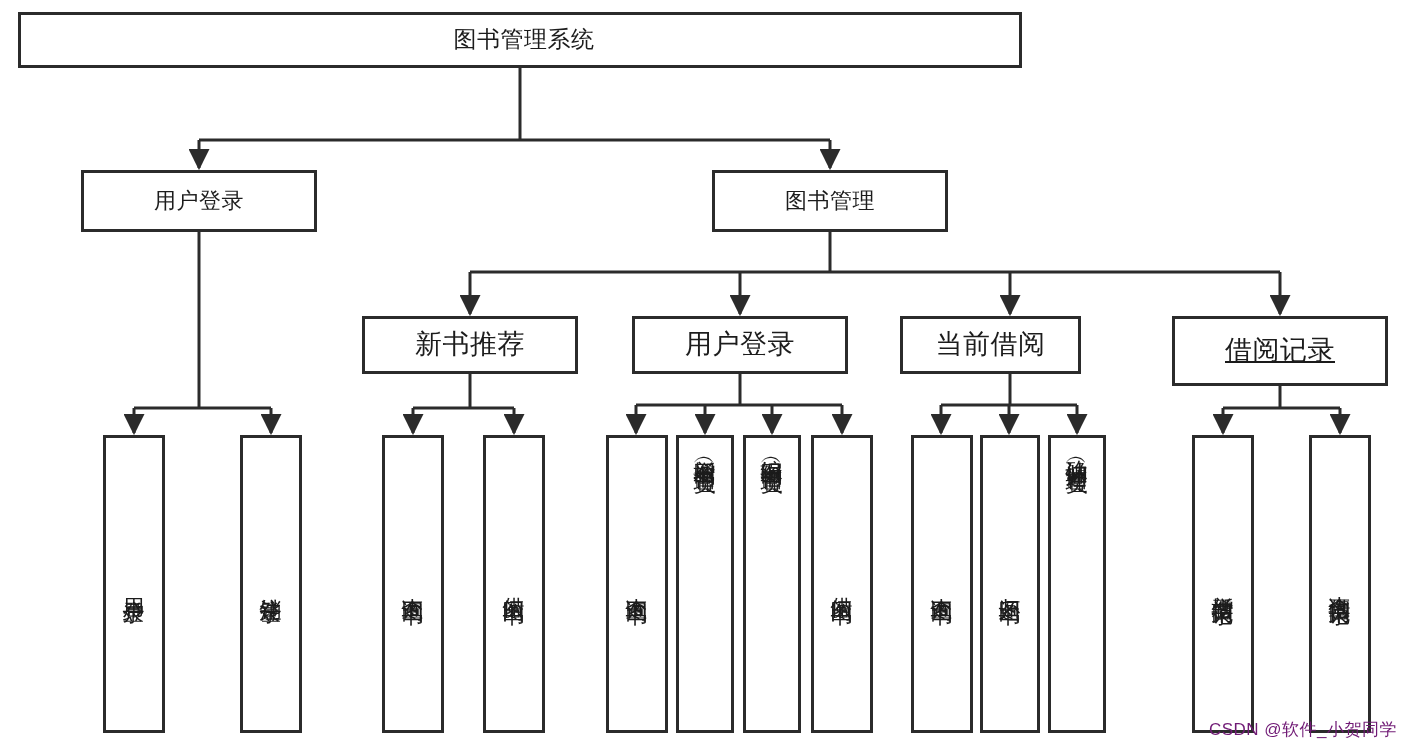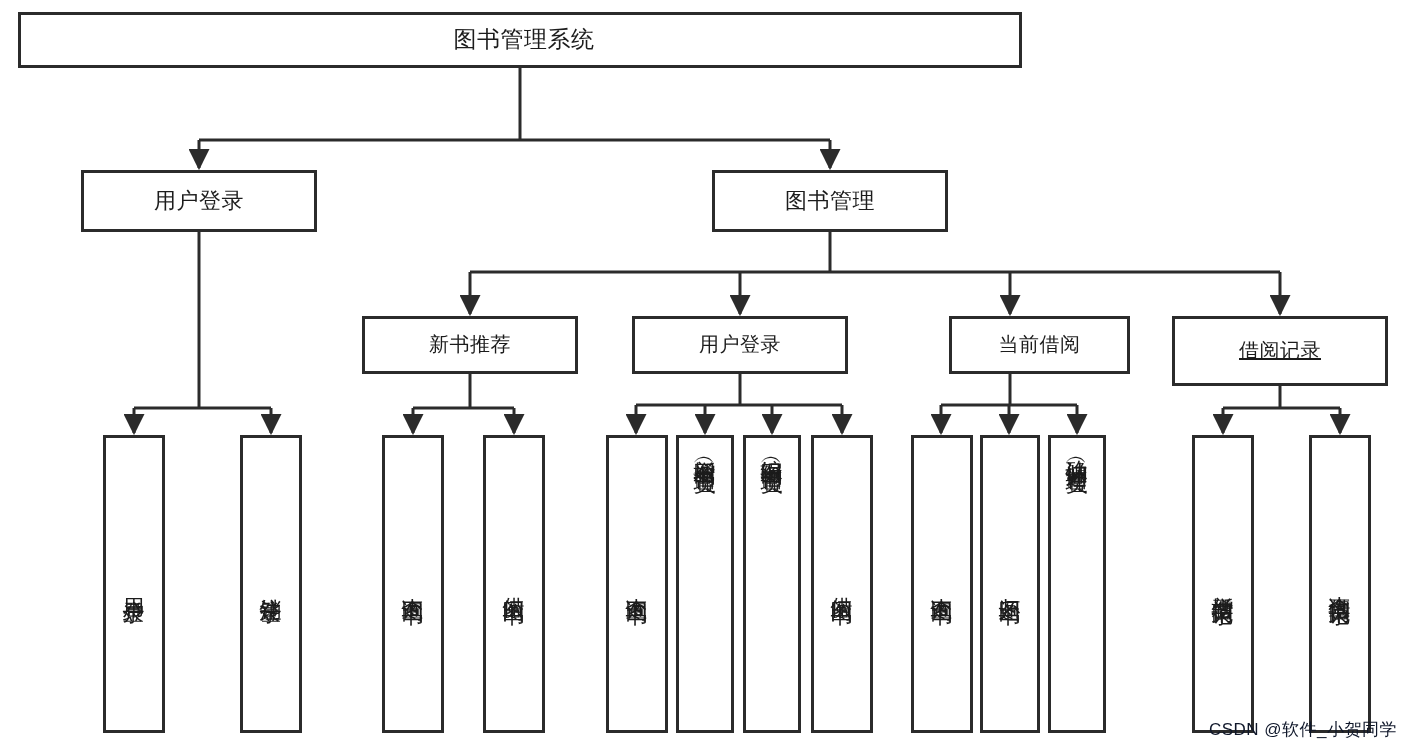--- a/index.html
+++ b/index.html
@@ -38,21 +38,21 @@
     z-index: 2;
   }
   .node .label {
     display: block;
     line-height: 1.18;
     letter-spacing: 0.5px;
     color: #1c1c1c;
   }
   .node.root .label { font-size: 23px; }
   .node.lvl2 .label { font-size: 22px; }
-  .node.lvl3 .label { font-size: 20px; text-align: center; }
+  .node.lvl3 .label { font-size: 27px; text-align: center; }
 
   .node.leaf {
     align-items: flex-start;
     justify-content: center;
     padding-top: 4px;
   }
   .node.leaf .label {
     writing-mode: vertical-rl;
     text-orientation: upright;
     font-size: 22px;
@@ -60,21 +60,21 @@
     letter-spacing: 2px;
     white-space: nowrap;
   }
   .node.leaf.pad-mid { padding-top: 0; align-items: center; }
 
   #watermark {
     position: absolute;
     right: 8px;
     bottom: 6px;
     font-size: 17px;
-    color: #0f172a;
+    color: #701a75;
     z-index: 5;
     white-space: nowrap;
     letter-spacing: 0.5px;
   }
 </style>
 </head>
 <body>
 
 <div id="canvas">
 
@@ -138,21 +138,21 @@
   <div class="node lvl2" style="left:712px; top:170px; width:236px; height:62px;text-align:center;">
     <span class="label">图书管理</span>
   </div>
 
   <div class="node lvl3" style="left:362px; top:316px; width:216px; height:58px;">
     <span class="label">新书推荐</span>
   </div>
   <div class="node lvl3" style="left:632px; top:316px; width:216px; height:58px;">
     <span class="label">用户登录</span>
   </div>
-  <div class="node lvl3" style="left:949px; top:316px; width:181px; height:58px;">
+  <div class="node lvl3" style="left:900px; top:316px; width:181px; height:58px;">
     <span class="label">当前借阅</span>
   </div>
   <div class="node lvl3" style="left:1172px; top:316px; width:216px; height:70px;text-decoration:underline;">
     <span class="label">借阅记录</span>
   </div>
 
   <div class="node leaf pad-mid" style="left:103px; top:435px; width:62px; height:298px;">
     <span class="label">用户登录</span>
   </div>
   <div class="node leaf pad-mid" style="left:240px; top:435px; width:62px; height:298px;">

